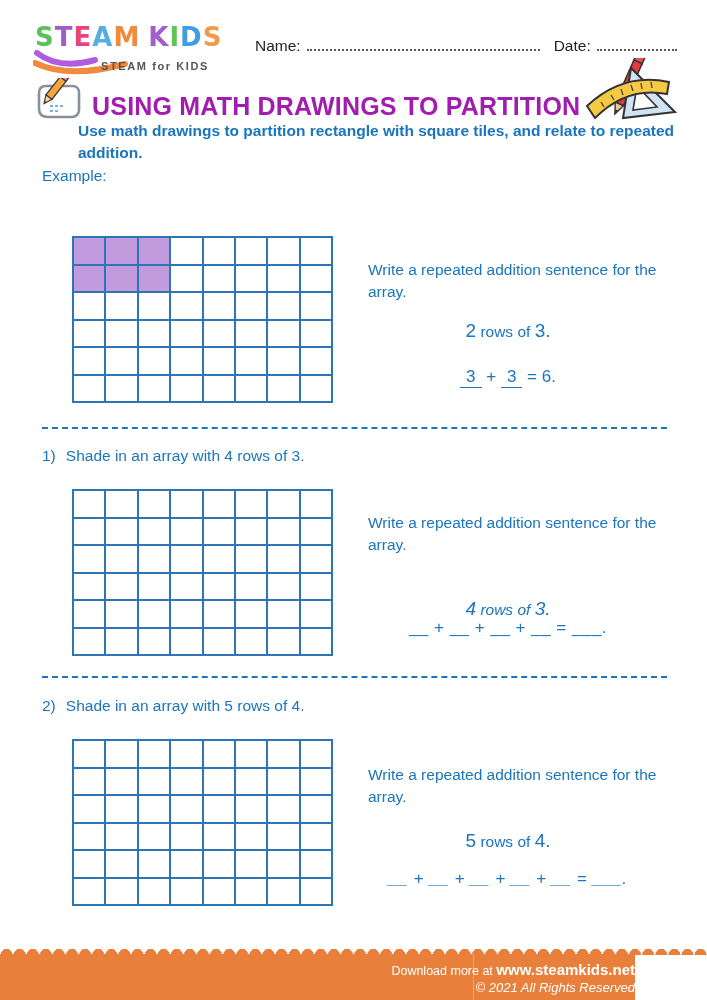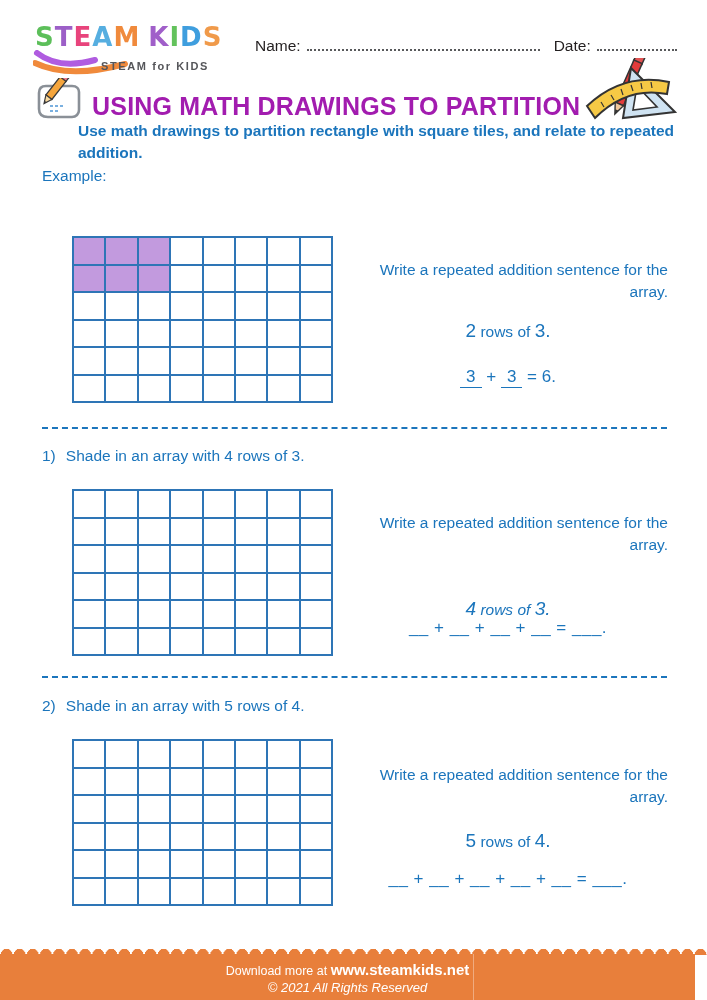--- a/index.html
+++ b/index.html
@@ -30,41 +30,41 @@
   .example-prompt { position:absolute; left:42px; top:196px; font-size:15.5px; color:#1b75bc; }
 
   
   .tile-grid { position:absolute; display:grid; width:261px; height:167px; background:#fff; border:1px solid #2e75b6; }
   .grid-cell { border:1px solid #2e75b6; }
   .grid-example { left:72px; top:236px; }
   .grid-q1 { left:72px; top:489px; }
   .grid-q2 { left:72px; top:739px; }
 
   
-  .write-block { position:absolute; left:368px; width:300px; font-size:15.5px; color:#1b75bc; line-height:1.42;text-align:right; }
+  .write-block { position:absolute; left:368px; width:300px; font-size:15.5px; color:#1b75bc; line-height:1.42; }
   .wb-ex { top:259px; } .wb-q1 { top:512px; } .wb-q2 { top:764px; }
   .rows-sentence { position:absolute; left:368px; width:280px; text-align:center; font-size:15.5px; color:#1b75bc; }
   .rs-ex { top:320px; } .rs-q1 { top:598px;font-style:italic; } .rs-q2 { top:830px; }
   .rows-sentence .num { font-size:19px; }
   .equation { position:absolute; left:368px; width:280px; text-align:center; font-size:17px; color:#1b75bc; }
-  .eq-ex { top:367px; } .eq-q1 { top:618px; } .eq-q2 { top:869px; }
+  .eq-ex { top:367px; } .eq-q1 { top:618px; } .eq-q2 { top:869px;font-style:italic; }
   .blank-filled { display:inline-block; border-bottom:1.6px solid #1b75bc; padding:0 6px; line-height:1.1; }
   .eq-blanks { letter-spacing:0.5px; white-space:nowrap; }
 
   
   .divider { position:absolute; left:42px; width:625px; border-top:2px dashed #1b75bc; }
   .div-1 { top:427px; } .div-2 { top:676px; }
 
   
   .question-row { position:absolute; left:42px; font-size:15.5px; color:#1b75bc; }
   .qr-1 { top:447px; } .qr-2 { top:697px; }
   .q-num { margin-right:10px; }
 
   
-  .footer { position:absolute; left:0; bottom:0; width:695px; height:46px; background:#e87f3b; text-align:center; color:#fff; }
+  .footer { position:absolute; left:0; bottom:0; width:635px; height:46px; background:#e87f3b; text-align:right; color:#fff; }
   .footer-scallop { position:absolute; left:0; top:-8px; width:707px; height:9px;
     background-image: radial-gradient(circle 6.2px at 50% 100%, #e87f3b 97%, rgba(0,0,0,0) 100%);
     background-size:13.1px 9px; background-repeat:repeat-x; }
   .footer-line1 { padding-top:7px; font-size:12.5px; }
   .footer-site { font-size:15px; font-weight:bold; }
   .footer-line2 { font-size:13px; font-style:italic; margin-top:2px; }
   .footer-divider { position:absolute; left:473px; top:0; width:1px; height:46px; background:rgba(255,255,255,0.35); }
 </style>
 </head>
 <body>

